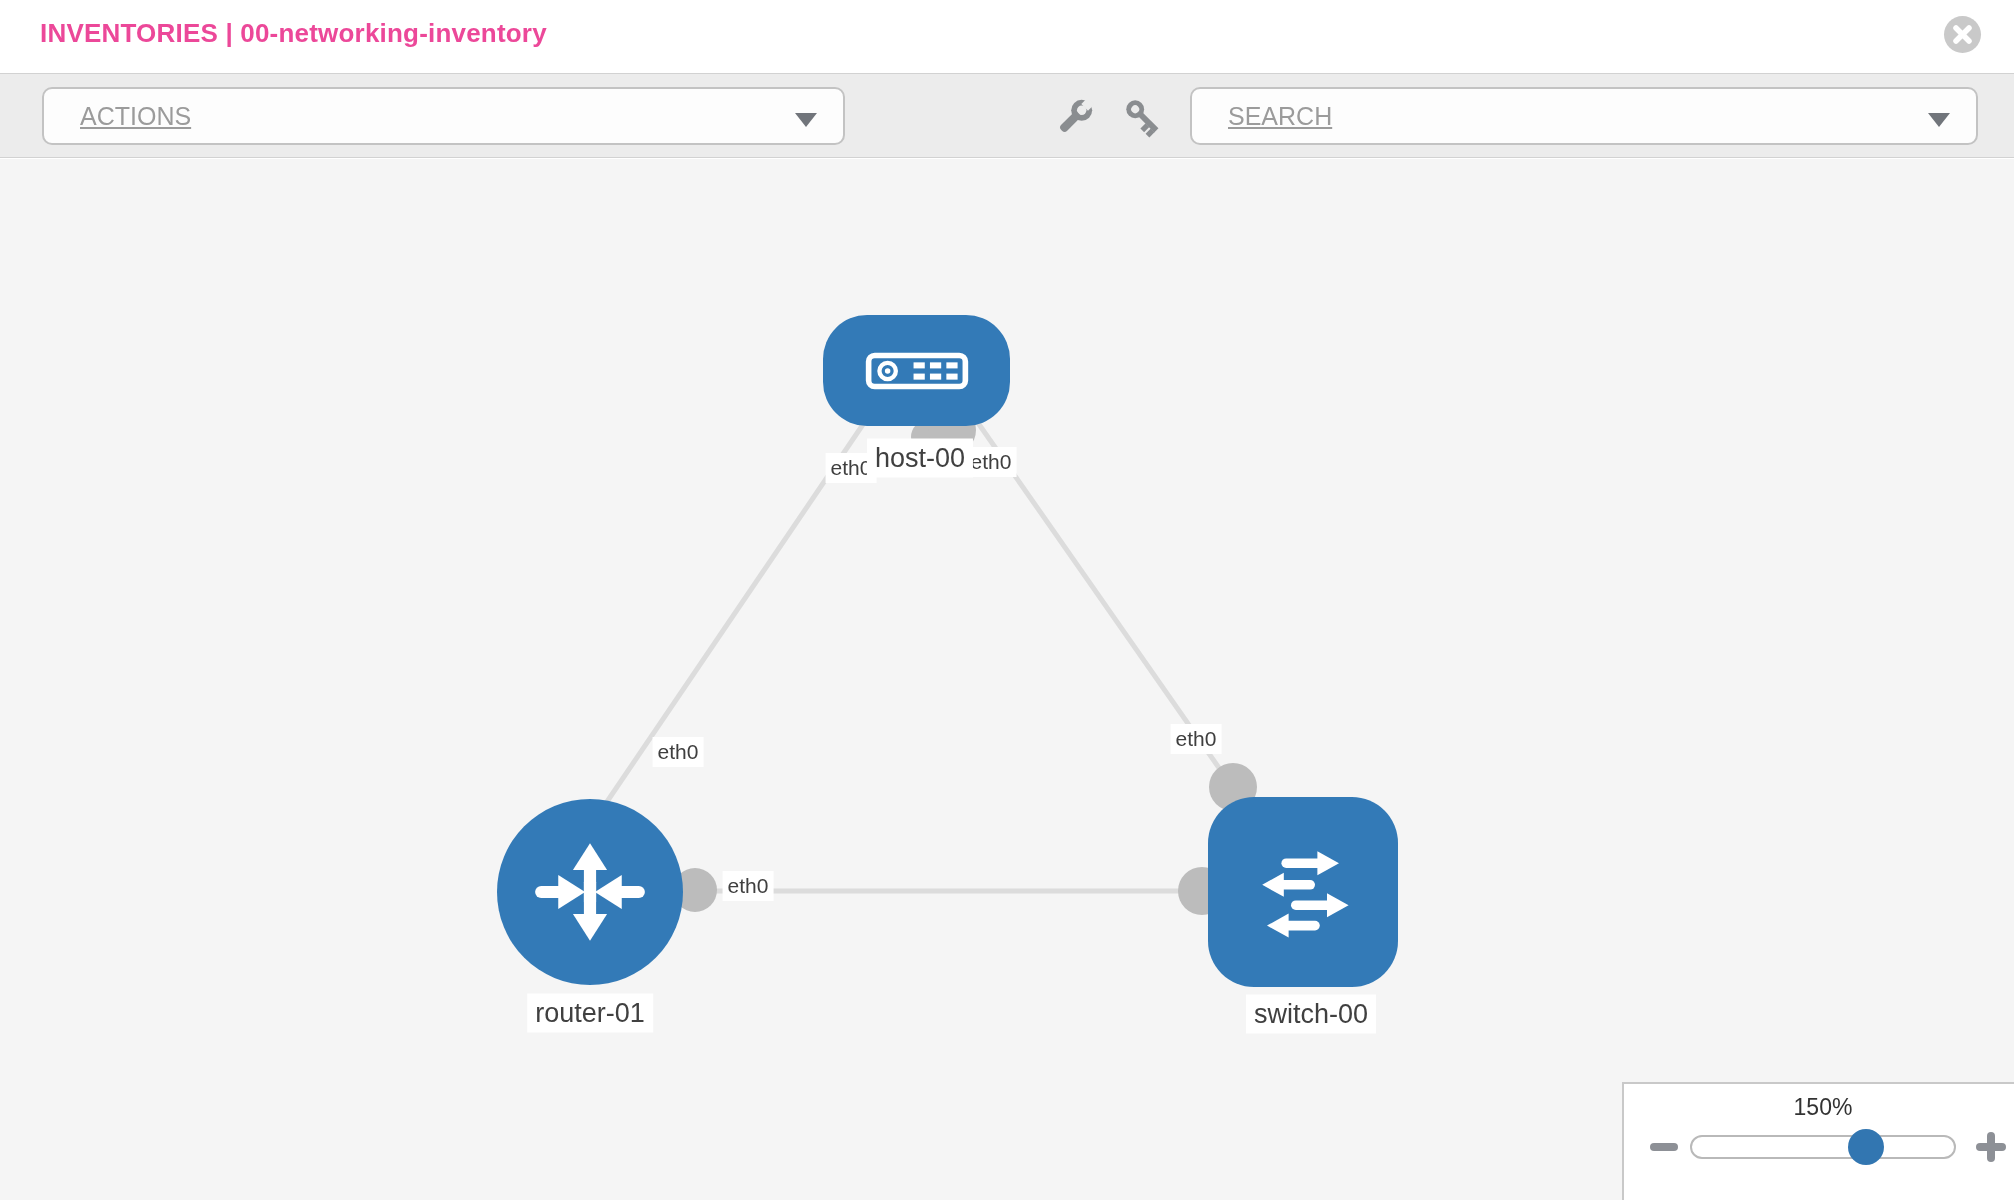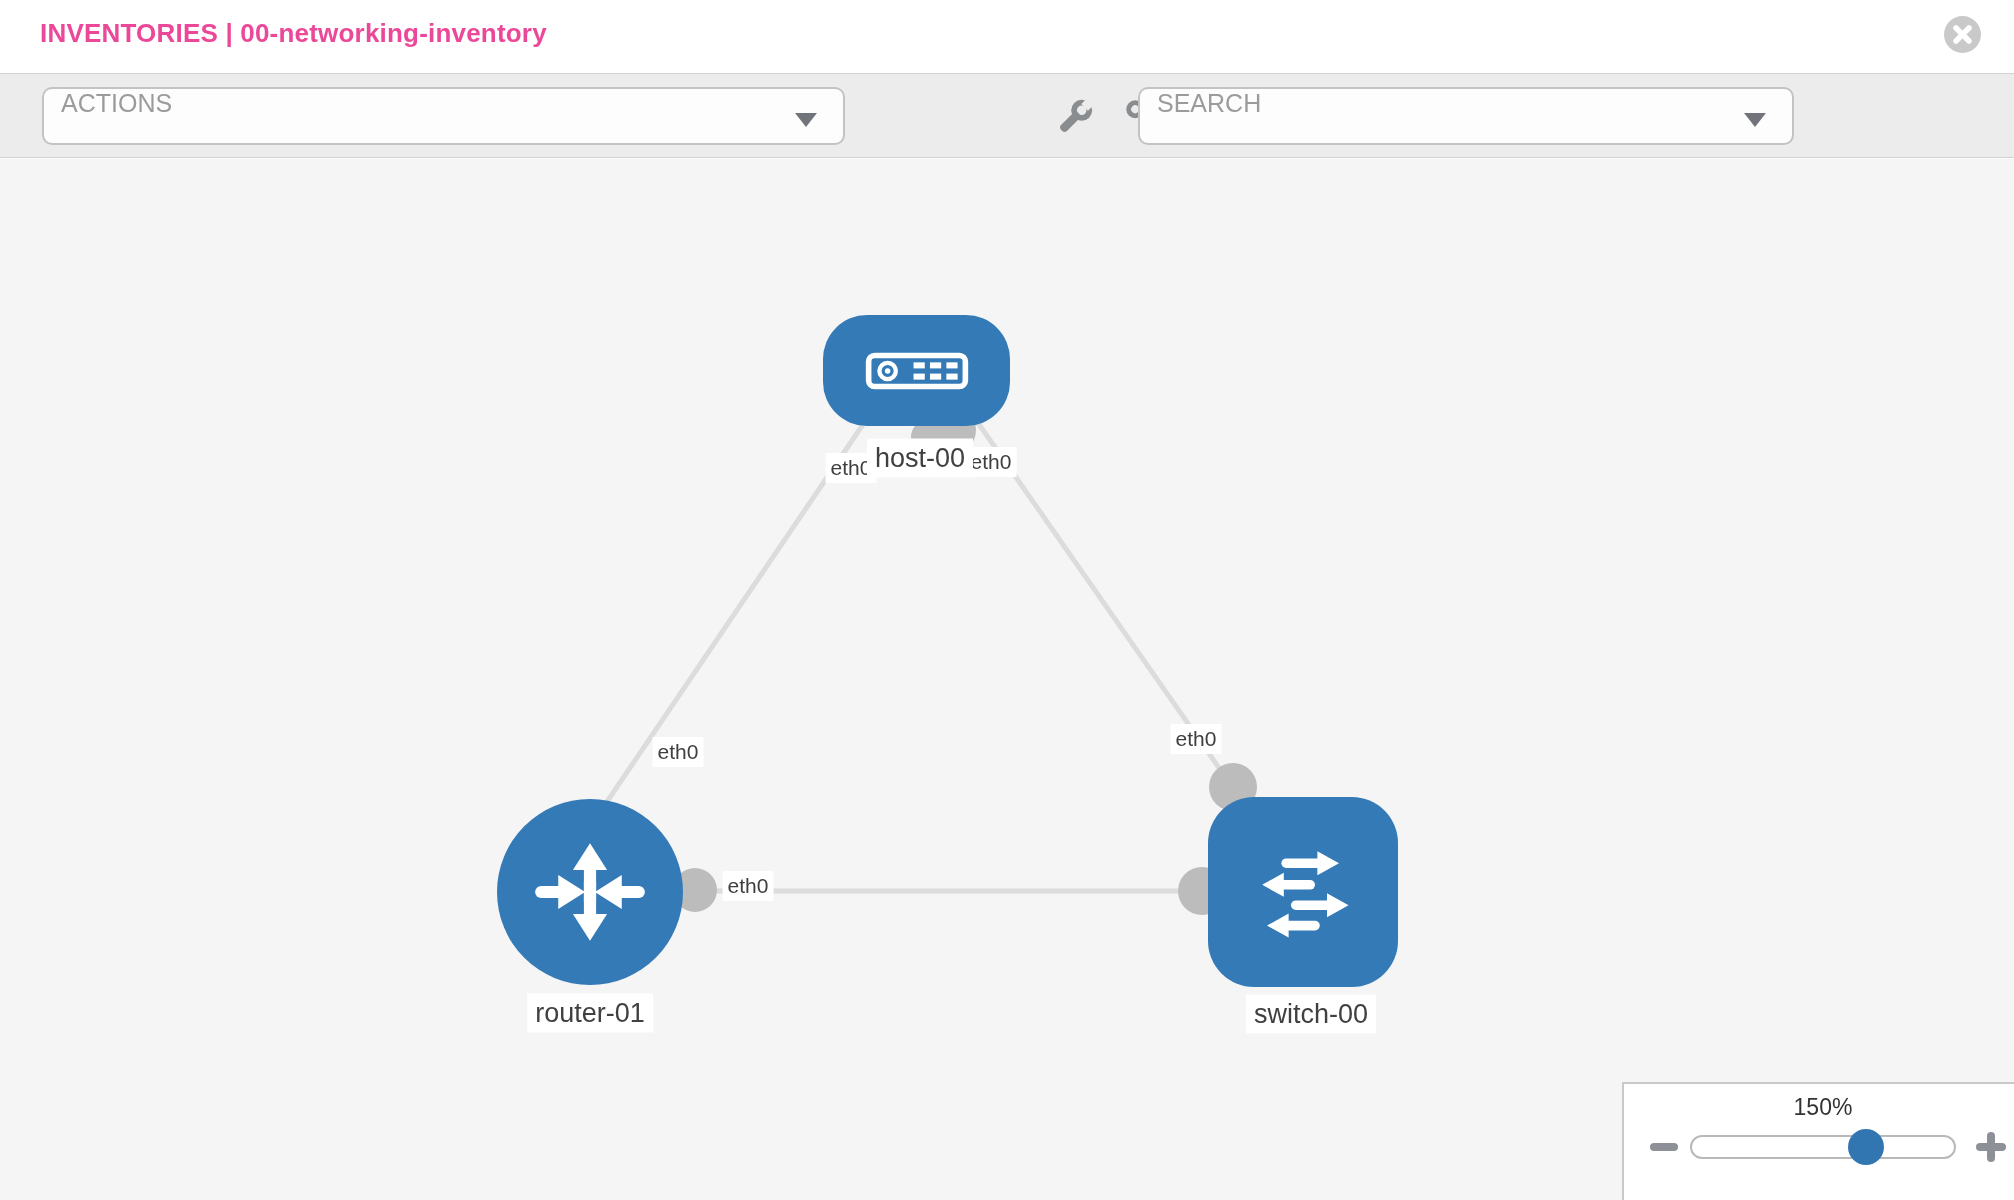--- a/index.html
+++ b/index.html
@@ -12,23 +12,23 @@
   
   .header { position:absolute; top:0; left:0; width:2014px; height:73px; background:#ffffff; z-index:20; }
   .page-title { position:absolute; left:40px; top:18px; font-size:26px; font-weight:bold; color:#ec4899; letter-spacing:.2px; }
   .close-btn { position:absolute; right:33px; top:16px; width:37px; height:37px; border-radius:50%;
     background:#c9c9c9; display:flex; align-items:center; justify-content:center; cursor:pointer; }
 
   
   .toolbar { position:absolute; top:73px; left:0; width:2014px; height:85px; background:#ececec;
     border-top:1px solid #d2d2d2; border-bottom:1px solid #d2d2d2; z-index:20; }
   .dropdown { position:absolute; top:13px; height:58px; background:#fdfdfd; border:2px solid #c3c3c3;
-    border-radius:10px; display:flex; align-items:flex-start; padding:0 17px; color:#9b9b9b; font-size:25px; cursor:pointer; }
+    border-radius:10px; display:flex; align-items:center; padding:0 36px; color:#9b9b9b; font-size:25px; cursor:pointer;text-decoration:underline; }
   .dd-actions { left:42px;  width:803px; }
-  .dd-search  { left:1138px; width:656px; }
+  .dd-search  { left:1190px; width:788px; }
   .caret { position:absolute; right:26px; top:24px; width:0; height:0;
     border-left:11px solid transparent; border-right:11px solid transparent; border-top:14px solid #71757b; }
   .tool-icon-btn { position:absolute; top:20px; width:46px; height:46px; display:flex; align-items:center; justify-content:center; cursor:pointer; }
   .btn-wrench { left:1052px; }
   .btn-key { left:1120px; }
 
   
   .canvas { position:absolute; top:159px; left:0; width:2014px; height:1041px; background:#f5f5f5; z-index:1; }
   .links-layer { position:absolute; top:0; left:0; z-index:2; }
 

